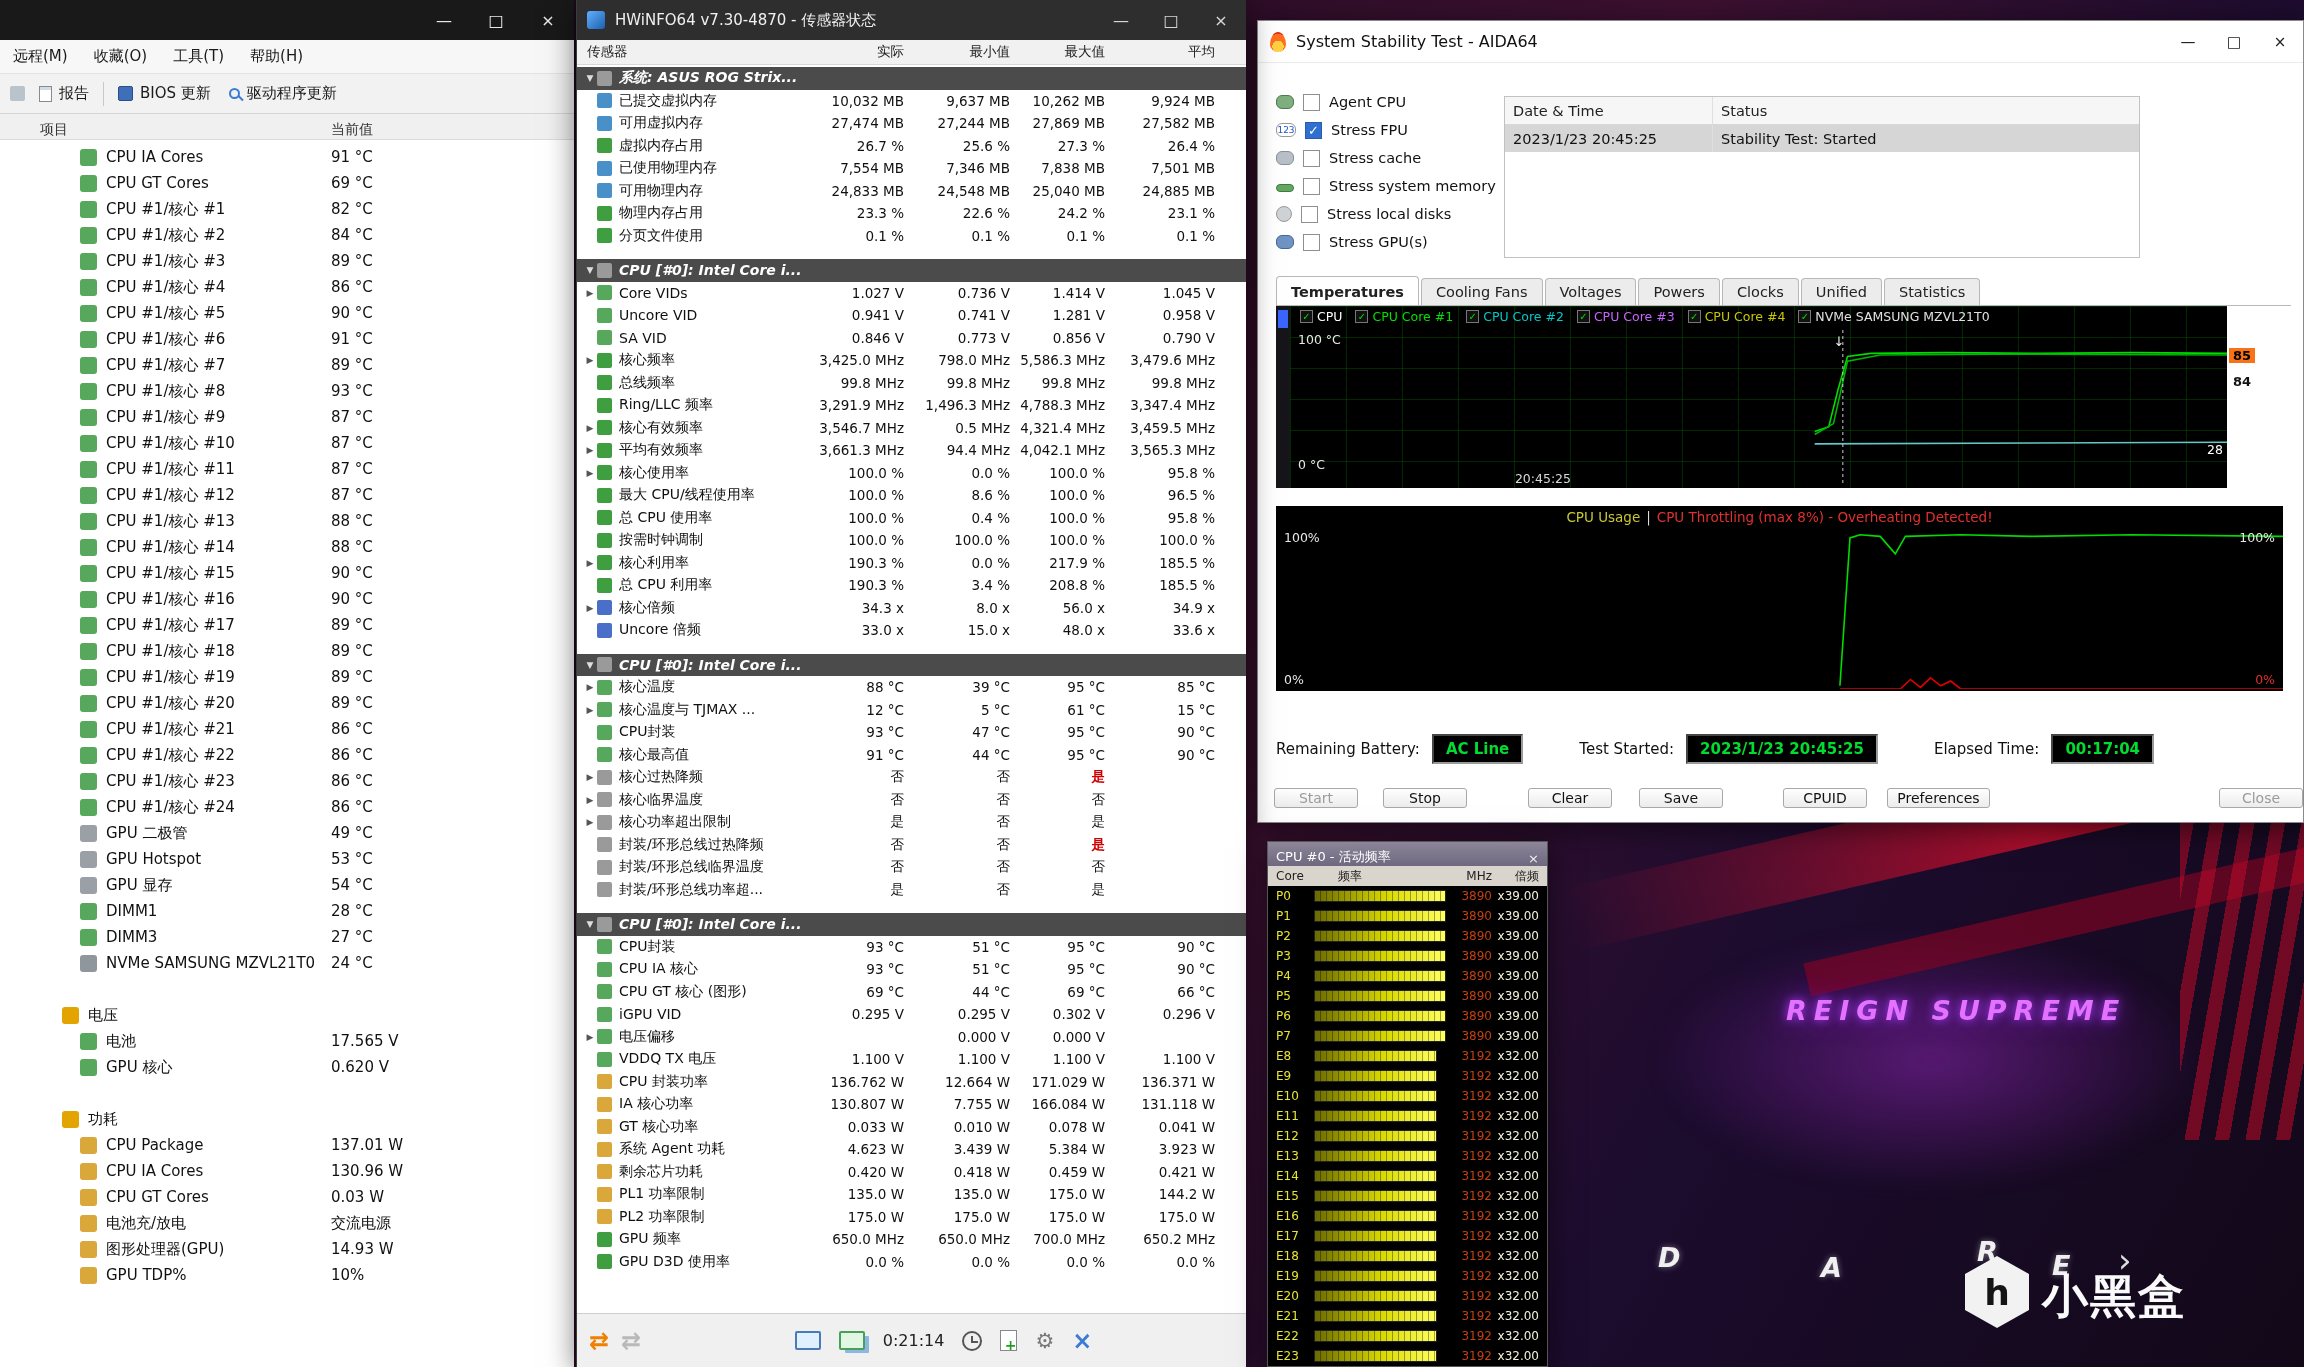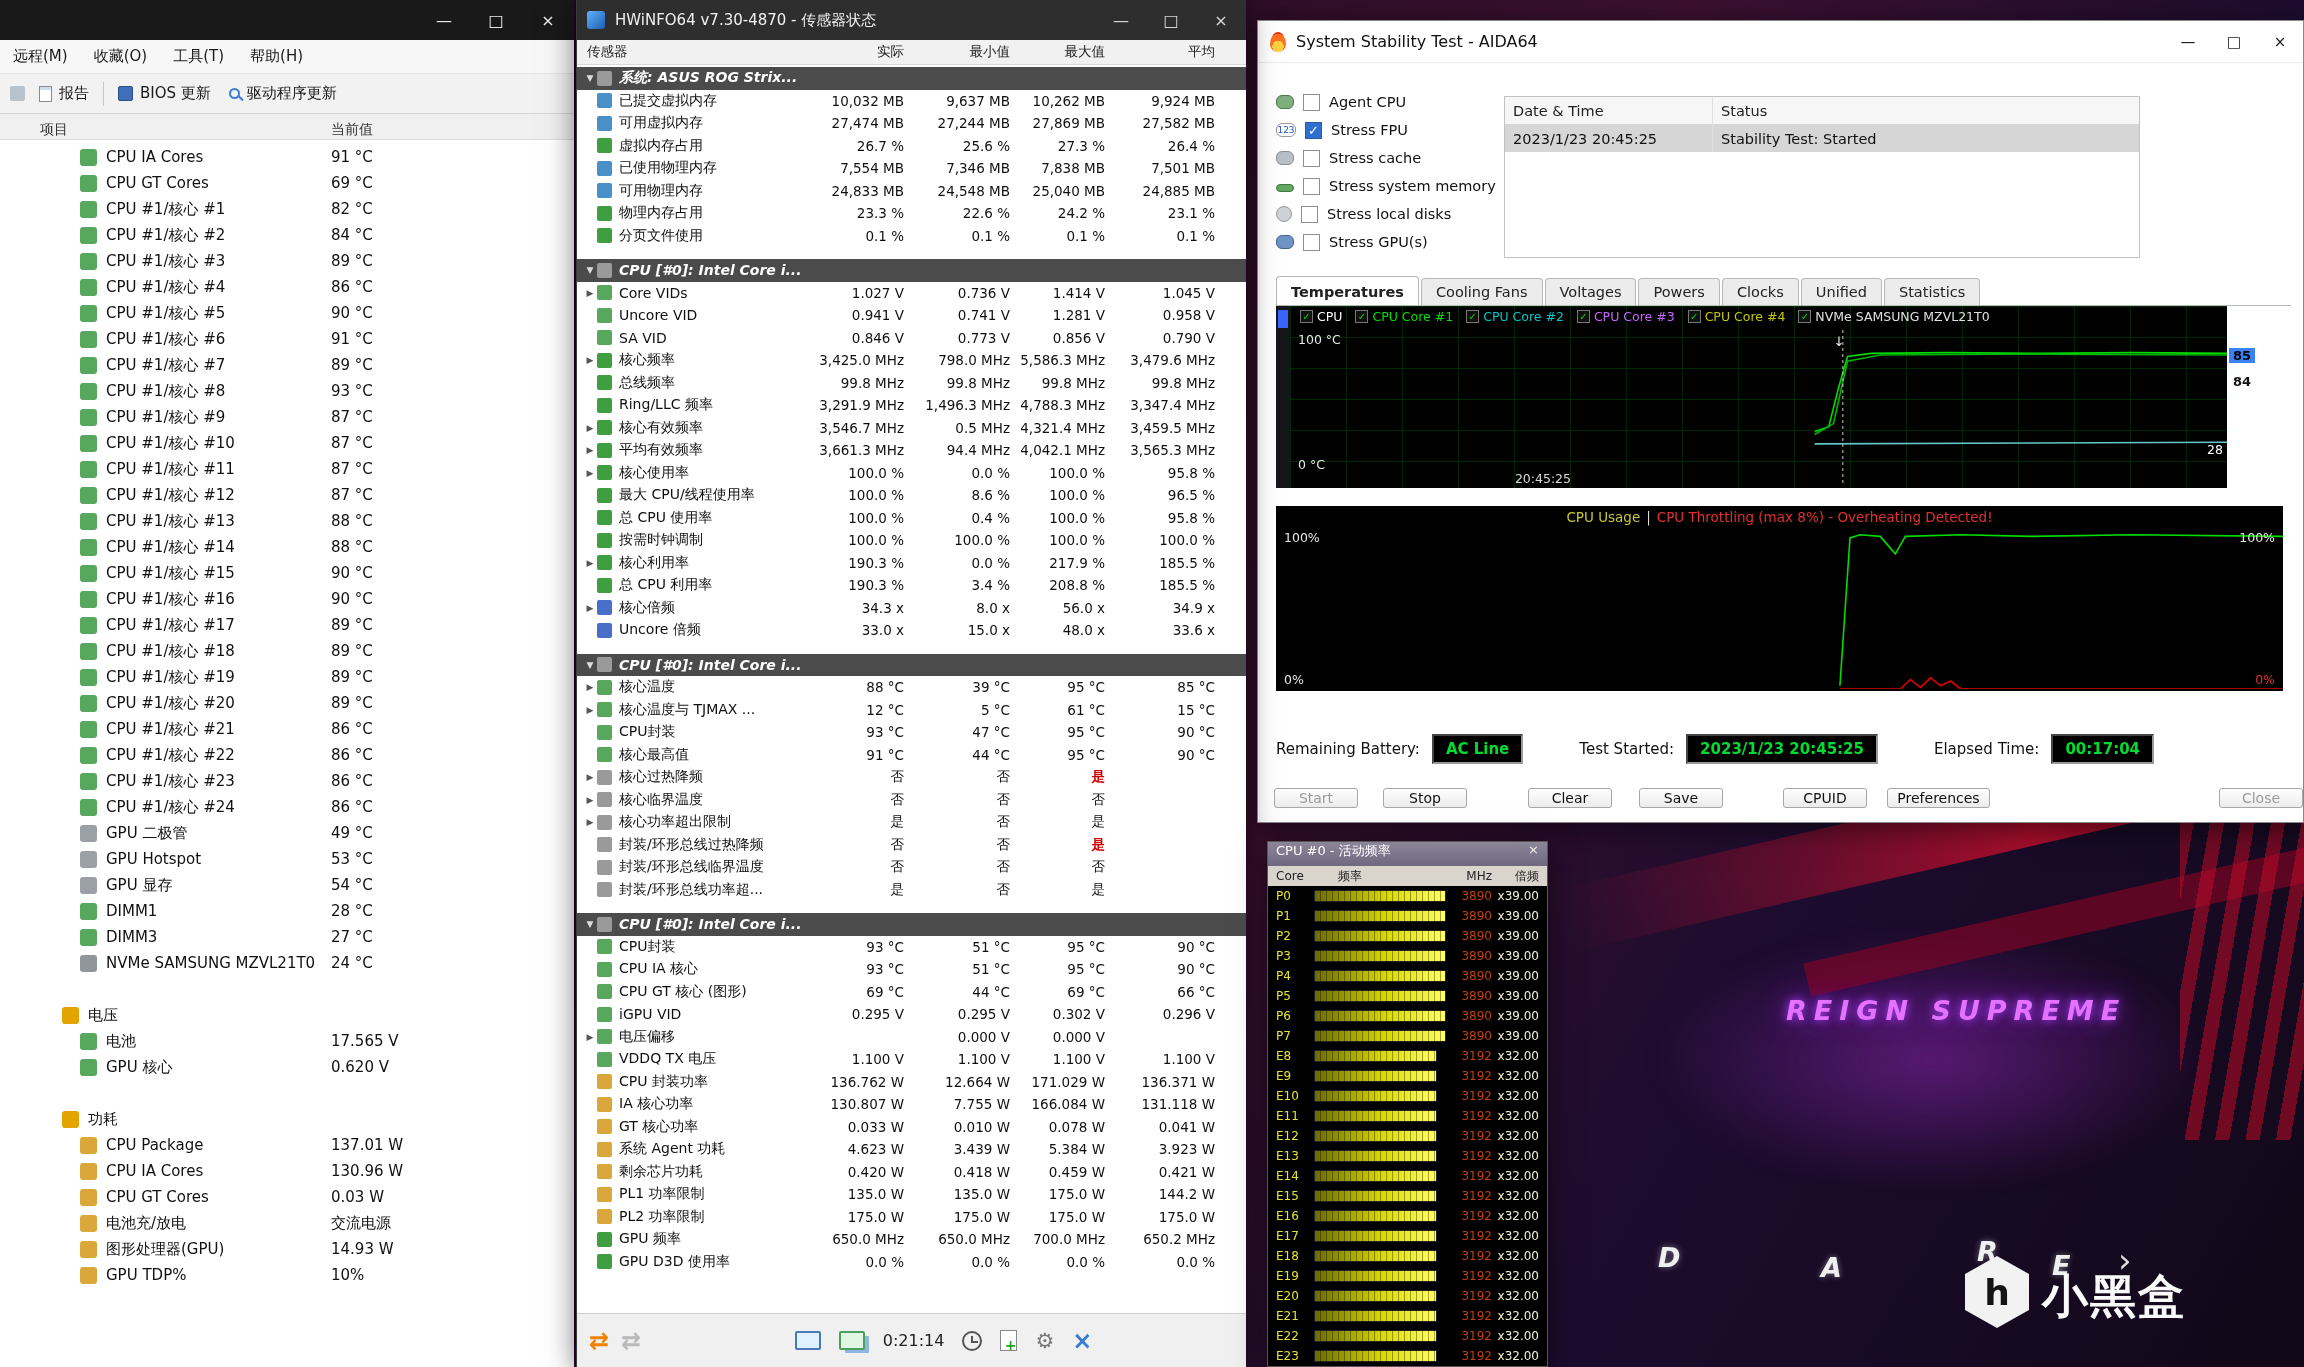--- a/index.html
+++ b/index.html
@@ -120,21 +120,21 @@
   #st-tabs{position:absolute;left:18px;top:211px;right:12px;height:32px;display:flex;align-items:flex-end;border-bottom:1px solid #b8b8b8}
   .tab{padding:5px 14px;border:1px solid #b8b8b8;border-bottom:none;background:#ececec;margin-right:2px;border-radius:4px 4px 0 0;font-size:14.5px;color:#222}
   .tab.active{background:#fff;position:relative;top:0;padding-top:7px;font-weight:bold}
   #graph-temp{position:absolute;left:18px;top:243px;width:989px;height:182px;display:flex}
   .g-side{width:14px;background:#15151a;position:relative;flex:none}
   .g-side .thumb{position:absolute;left:2px;top:4px;width:10px;height:18px;background:#3a66ff}
   .g-plot{flex:1;background:#000;position:relative}
   .gridbg{background-image:repeating-linear-gradient(to right,rgba(0,90,0,.45) 0 1px,transparent 1px 56px),
                            repeating-linear-gradient(to bottom,rgba(0,90,0,.45) 0 1px,transparent 1px 31px)}
   .g-right{width:38px;background:#fff;position:relative;font-size:13px;flex:none}
-  .chip{position:absolute;left:2px;top:42px;background:#3b82f6;color:#000;padding:0 4px;font-weight:bold}
+  .chip{position:absolute;left:2px;top:42px;background:#f97316;color:#000;padding:0 4px;font-weight:bold}
   .v84{position:absolute;left:6px;top:68px;color:#111;font-weight:bold}
   .g-legend{position:absolute;left:10px;top:3px;display:flex;gap:13px;align-items:center;font-size:12.5px;z-index:2}
   .lg-item{display:flex;align-items:center}
   .lg-cb{width:13px;height:13px;border:1px solid #777;background:#111;color:#00dd00;font-size:10px;display:flex;align-items:center;justify-content:center;margin-right:4px}
   .ylab{position:absolute;color:#e8e8e8;font-size:12.5px;z-index:2}
   .g-time{position:absolute;left:24%;bottom:2px;color:#d8d8d8;font-size:12.5px;z-index:2}
   .v28{position:absolute;right:4px;top:136px;color:#fff;font-size:12.5px;z-index:2}
   .gsvg{position:absolute;left:0;top:24px;width:100%;height:calc(100% - 26px)}
   .marker-arrow{position:absolute;left:58%;top:28px;color:#eee;font-size:13px;z-index:2}
   #graph-usage{position:absolute;left:18px;top:443px;width:1007px;height:185px;background:#000}
@@ -145,21 +145,21 @@
   #st-footer{position:absolute;left:18px;top:669px;right:18px;height:34px;display:flex;align-items:center;font-size:15px;color:#111}
   .lcd{background:#000;color:#00dd30;padding:4px 12px;border:2px inset #9a9a9a;font-weight:bold;margin-left:12px;white-space:nowrap}
   .fgap{margin-left:56px}
   #st-buttons{position:absolute;left:0;top:725px;width:100%;height:34px}
   .btn{position:absolute;top:0;height:20px;background:linear-gradient(#fefefe,#ececec);border:1px solid #a8a8a8;border-radius:3px;
        font-size:14px;color:#111;display:flex;align-items:center;justify-content:center}
   .btn.disabled{color:#9b9b9b}
 
   
   #win-fq{left:1267px;top:841px;width:281px;height:526px;background:#000;z-index:4;display:flex;flex-direction:column;border:1px solid #555}
-  .fq-titlebar{height:24px;background:linear-gradient(#8d8699,#6e6880);color:#fff;font-size:13px;display:flex;align-items:flex-start;padding:0 8px;flex:none}
+  .fq-titlebar{height:24px;background:linear-gradient(#8d8699,#6e6880);color:#fff;font-size:13px;display:flex;align-items:flex-end;padding:0 8px;flex:none}
   .fq-title{flex:1;white-space:nowrap}
   .fq-close{color:#eee}
   .fq-colhead{height:20px;background:#d9d5cd;font-size:12px;color:#222;position:relative;display:flex;align-items:center;flex:none}
   .fh0{margin-left:8px}.fh1{position:absolute;left:70px}.fh2{position:absolute;right:55px}.fh3{position:absolute;right:8px}
   .fq-list{flex:1;overflow:hidden}
   .fq-row{height:20px;display:flex;align-items:center;position:relative}
   .fq-core{width:30px;margin-left:8px;color:#e6e62e;font-size:12px;flex:none}
   .fq-bar{height:12px;margin-left:8px;border:1px solid #222;
     background-image:repeating-linear-gradient(90deg,transparent 0 5px,rgba(0,0,0,.35) 5px 6px),linear-gradient(90deg,#6a6a00,#d9d900 55%,#ffff60)}
   .fq-mhz{position:absolute;right:55px;color:#c2410c;font-size:12px}

